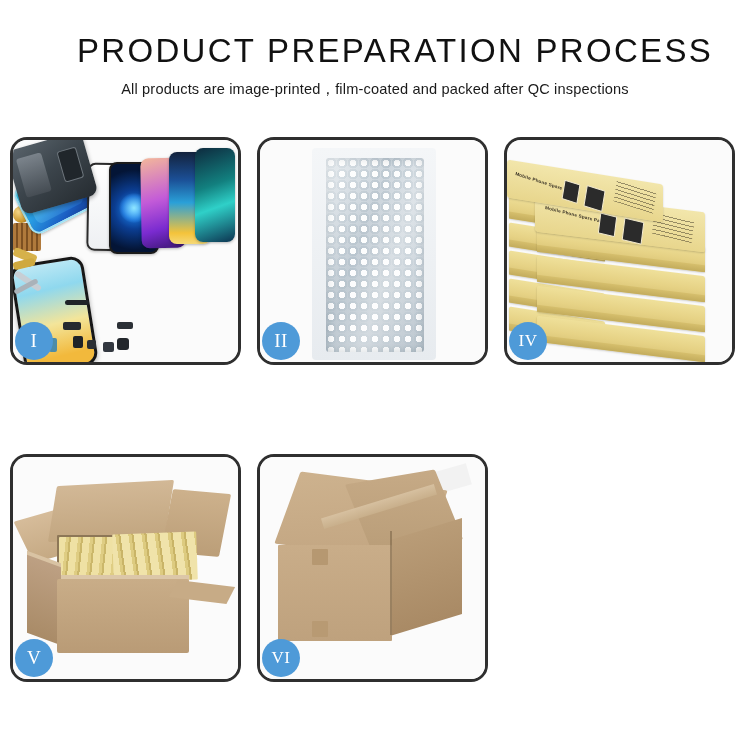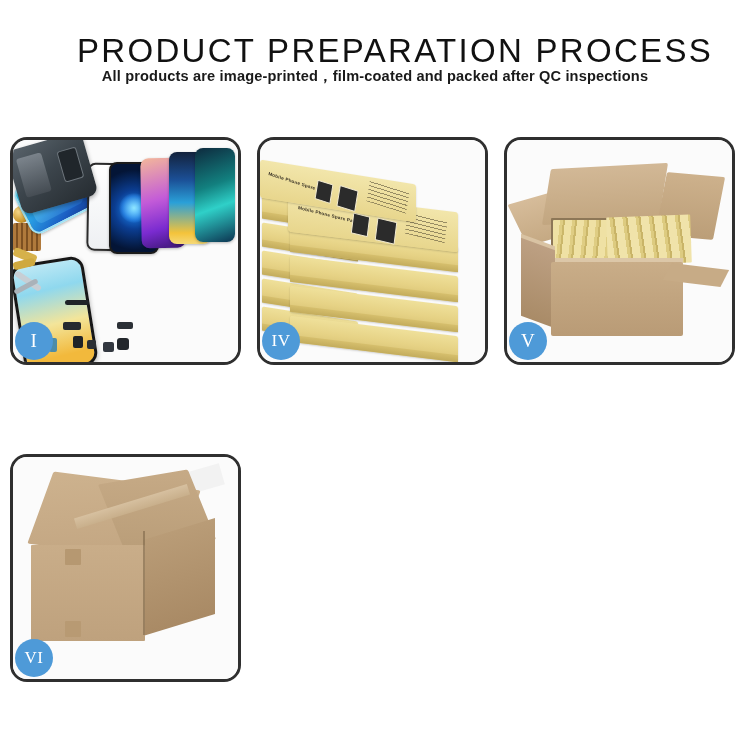--- a/index.html
+++ b/index.html
@@ -29,23 +29,24 @@
   .title {
     font-size: 33px;
     letter-spacing: 2.3px;
     color: #111111;
     font-weight: 400;
     line-height: 1.0;
     white-space: nowrap;
     margin-left: 40px;
   }
   .subtitle {
+    margin-top: 13px;
     font-size: 14.6px;
     color: #1a1a1a;
-    font-weight: 700;
+    font-weight: 400;
     letter-spacing: 0.15px;
     white-space: nowrap;
   }
 
   
   .grid {
     position: absolute;
     left: 10px;
     top: 137px;
     width: 730px;
@@ -425,20 +426,29 @@
           <div class="part p-blk7"></div>
           <div class="p-scrw1"></div>
           <div class="p-scrw2"></div>
           <div class="p-tool"></div>
           <div class="p-tool2"></div>
         </div>
       </div>
       <div class="badge b1">I</div>
     </div>
 
+    <div class="panel">
+      <div class="panel-inner">
+        <div class="bw-outer">
+          <div class="bw-inner"></div>
+          <div class="bw-sheen"></div>
+        </div>
+      </div>
+      <div class="badge b2">II</div>
+    </div>
 
 
     <div class="panel">
       <div class="panel-inner">
         <div class="stack">
 
           <div class="sbox" style="left:2px;  top:62px;  width:96px; height:24px; transform:skewY(9deg);">
               <div class="edge"></div>
             </div>
           <div class="sbox" style="left:2px;  top:90px;  width:96px; height:24px; transform:skewY(9deg);">

